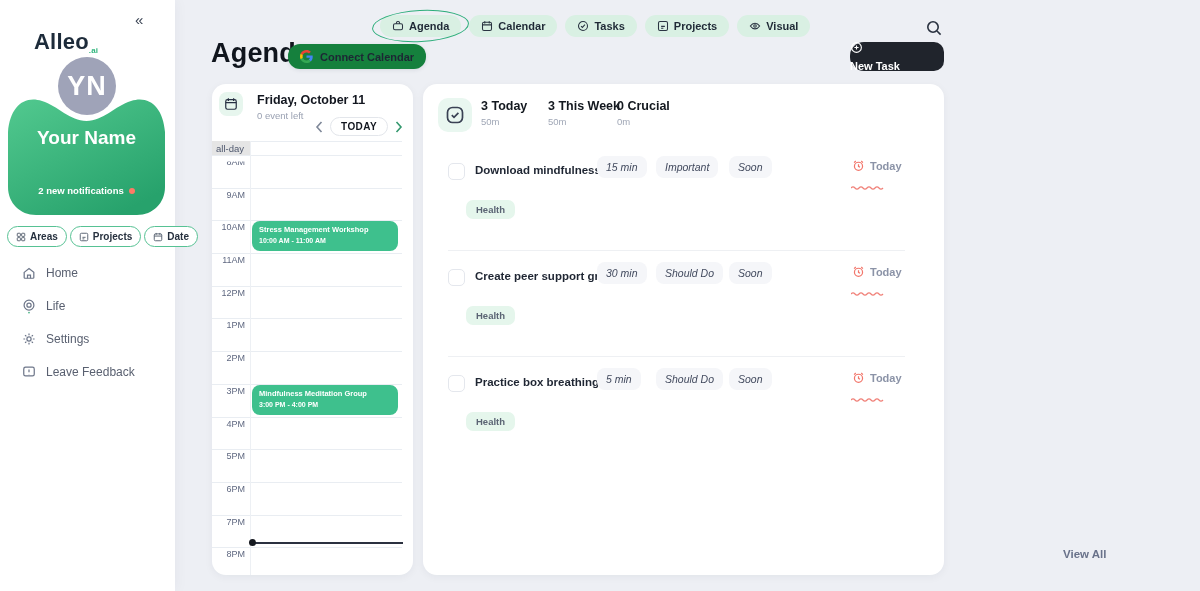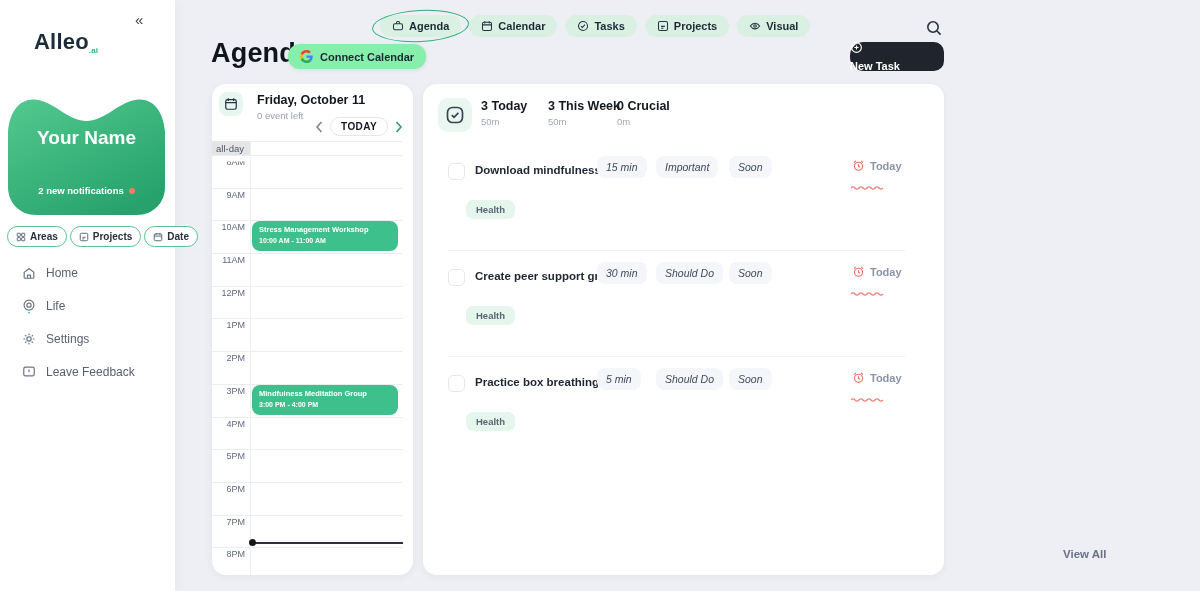--- a/index.html
+++ b/index.html
@@ -29,21 +29,21 @@
   .tabs{position:absolute;left:380px;top:15px;display:flex;gap:8px;}
   .tab{position:relative;display:flex;align-items:center;gap:5px;background:#d9f0e3;border-radius:12px;padding:5px 12px;font-size:11px;font-weight:600;color:#1f2936;cursor:pointer;white-space:nowrap;}
   .tab .ico{display:flex;color:#2a3442;}
   .tab.active::after{content:"";position:absolute;inset:-5px -8px;border:1.6px solid #2fae7c;border-radius:50%;transform:rotate(-3deg);pointer-events:none;}
   .search-btn{position:absolute;left:925px;top:19px;width:18px;height:18px;cursor:pointer;color:#29313f;}
   .capture{position:absolute;left:982px;top:10px;width:200px;height:45px;border:1.5px solid #d9dce3;border-radius:14px;display:flex;align-items:center;gap:7px;padding:0 12px;box-sizing:border-box;background:transparent;}
   .capture .ico{display:flex;color:#9aa0ae;flex:0 0 auto;}
   .capture input{border:none;outline:none;background:transparent;font-size:11px;color:#5a6273;width:100%;font-family:inherit;}
   .capture input::placeholder{color:#a9aebc;}
   .page-title{position:absolute;left:211px;top:38px;font-size:27px;font-weight:800;color:#10151d;letter-spacing:.2px;}
-  .connect-btn{position:absolute;left:288px;top:44px;height:25px;background:#86efac;border-radius:12px;display:flex;align-items:center;gap:7px;padding:0 12px;font-size:11px;font-weight:600;color:#1d2634;box-shadow:0 1px 4px rgba(25,35,60,.10);cursor:pointer;}
+  .connect-btn{position:absolute;left:288px;top:44px;height:25px;background:#15803d;border-radius:12px;display:flex;align-items:center;gap:7px;padding:0 12px;font-size:11px;font-weight:600;color:#1d2634;box-shadow:0 1px 4px rgba(25,35,60,.10);cursor:pointer;}
   .newtask-btn{position:absolute;left:850px;top:42px;width:94px;height:29px;background:#20242c;border-radius:14px 10px 10px 14px;display:flex;align-items:flex-start;justify-content:center;gap:6px;color:#fff;font-size:11px;font-weight:600;cursor:pointer;flex-direction:column;}
 
   
   .cal-card{position:absolute;left:212px;top:84px;width:201px;height:491px;background:#fff;border-radius:14px;box-shadow:0 2px 8px rgba(25,35,60,.05);overflow:hidden;}
   .cal-tile{position:absolute;left:7px;top:8px;width:24px;height:24px;background:#e7f6ee;border-radius:8px;display:flex;align-items:center;justify-content:center;color:#273043;}
   .cal-title{position:absolute;left:45px;top:9px;font-size:12.5px;font-weight:700;color:#12161f;}
   .cal-sub{position:absolute;left:45px;top:26px;font-size:9.5px;color:#9aa1b2;}
   .cal-nav{position:absolute;right:10px;top:33px;display:flex;align-items:center;gap:6px;}
   .chev{display:flex;cursor:pointer;}
   .chev.left{color:#7e8798;}
@@ -95,20 +95,23 @@
     <div class="user-card">
       <svg class="cardbg" width="157" height="128" viewBox="0 0 157 128">
         <defs>
           <linearGradient id="gcard" x1="0" y1="0" x2="0.7" y2="1">
             <stop offset="0" stop-color="#52c98f"></stop>
               <stop offset="1" stop-color="#27a26c"></stop>
           </linearGradient>
         </defs>
         <path d="M 0 45 C 2 20, 16 8, 34 14 C 50 19, 62 34, 78.5 34 C 95 34, 107 19, 123 14 C 141 8, 155 20, 157 45 L 157 100 C 157 116, 145 128, 129 128 L 28 128 C 12 128, 0 116, 0 100 Z" fill="url(#gcard)"></path>
       </svg>
+      <div class="avatar">
+          <span>YN</span>
+        </div>
       <div class="user-name">Your Name</div>
       <div class="notif"><span>2 new notifications</span><span class="dot"></span></div>
     </div>
 
     <div class="filters">
       <div class="fpill">
         <span class="ico">
           <svg width="10" height="10" viewBox="0 0 16 16" fill="none" stroke="currentColor" stroke-width="1.5">
               <rect x="2" y="2" width="5" height="5" rx="1"></rect>
               <rect x="9" y="2" width="5" height="5" rx="1"></rect>

